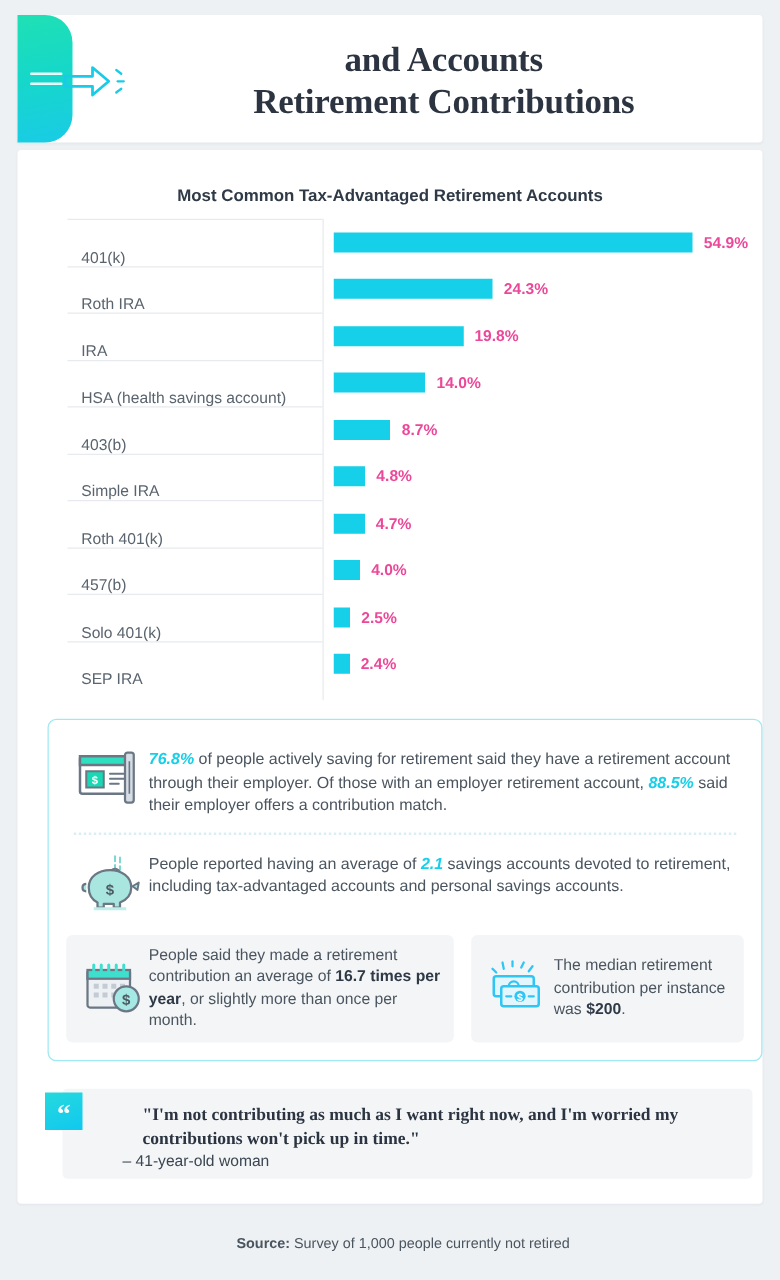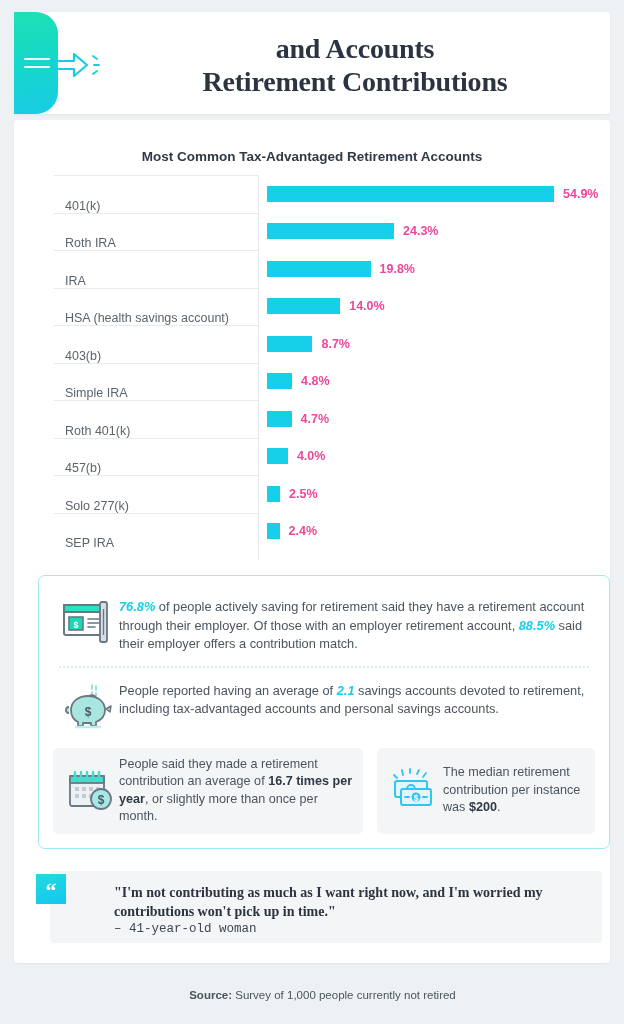--- a/index.html
+++ b/index.html
@@ -258,23 +258,23 @@
     top: 12px;
     width: 470px;
     font-family: "Liberation Serif", serif;
     font-size: 14px;
     font-weight: bold;
     line-height: 19px;
     color: #2b3440;
   }
   .quote-attrib {
     position: absolute;
-    left: 64px;
+    left: 48px;
     top: 51px;
-    font-family: Liberation Mono, monospace;
+    font-family: Liberation Sans, sans-serif;
     font-size: 12.5px;
     color: #3c4652;
   }
 
   
   .footer {
     position: absolute;
     left: 0;
     top: 989px;
     width: 624px;
@@ -381,21 +381,21 @@
           <div class="row">
             <div class="row-sep"></div>
             <div class="row-label">457(b)</div>
             <div class="bar-wrap">
               <div class="bar" style="width: 20.9107px; background: rgb(22, 207, 232);"></div>
               <div class="bar-value">4.0%</div>
             </div>
           </div>
           <div class="row">
             <div class="row-sep"></div>
-            <div class="row-label">Solo 277(k)</div>
+            <div class="row-label">Solo 401(k)</div>
             <div class="bar-wrap">
               <div class="bar" style="width: 13.0692px; background: rgb(22, 207, 232);"></div>
               <div class="bar-value">2.5%</div>
             </div>
           </div>
           <div class="row">
             <div class="row-sep"></div>
             <div class="row-label">SEP IRA</div>
             <div class="bar-wrap">
               <div class="bar" style="width: 12.5464px; background: rgb(22, 207, 232);"></div>

